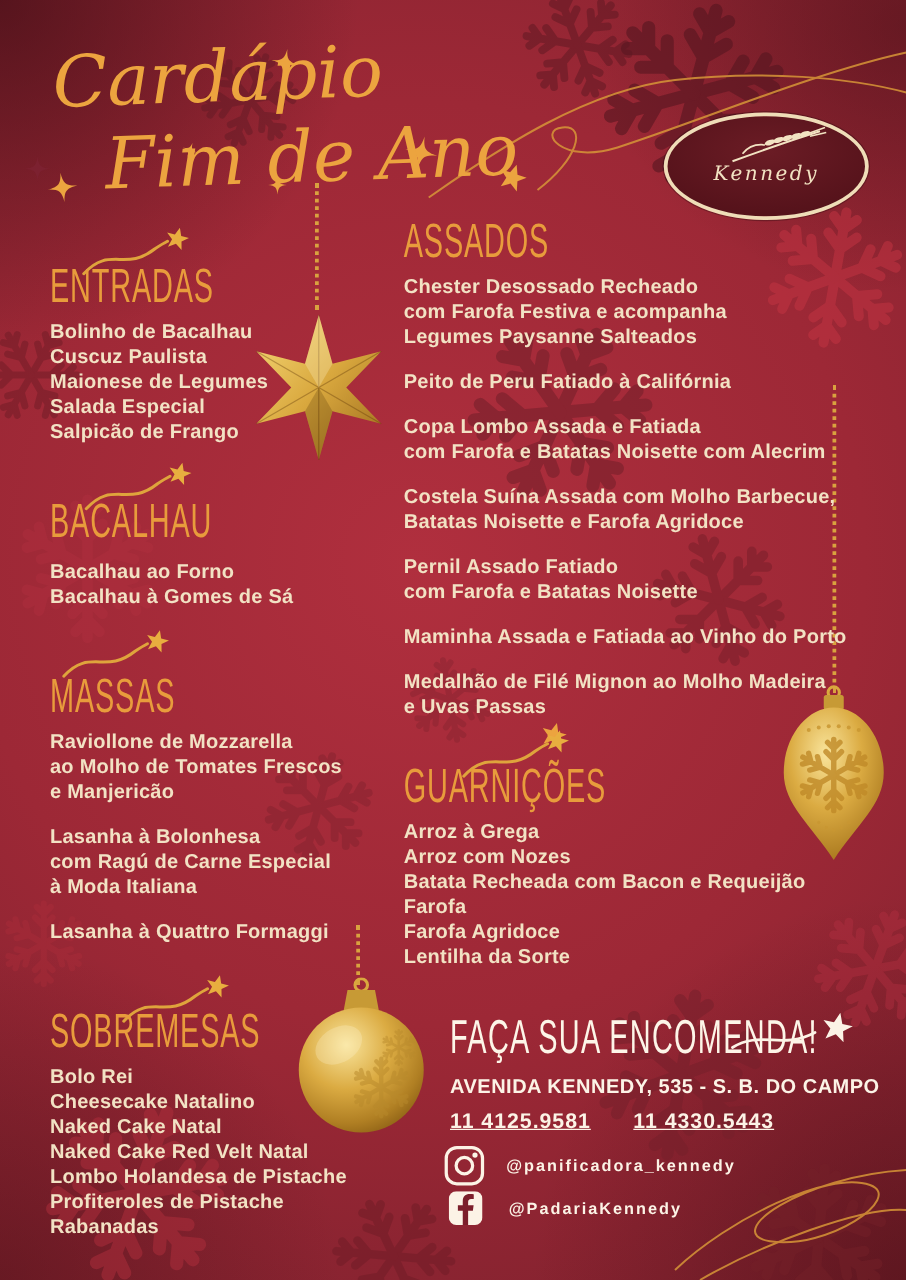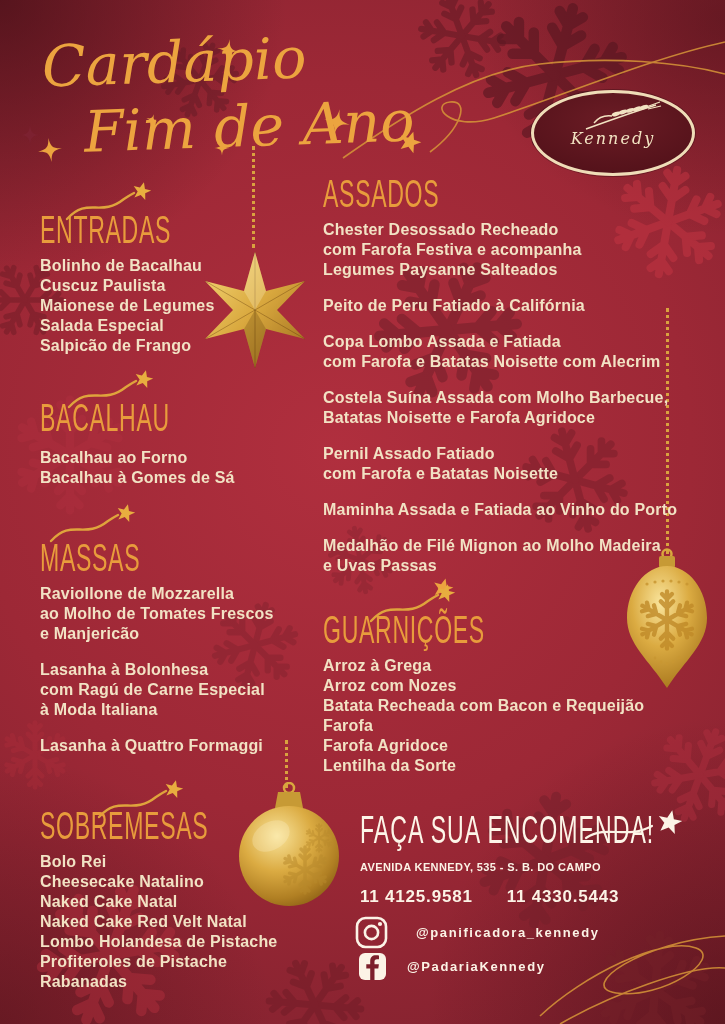--- a/index.html
+++ b/index.html
@@ -53,26 +53,26 @@
 
   
   .string{width:0; border-left:3px dotted #D9A23F;}
 
   
   #order-title{
     left:360px; top:812px; color:#FDF5E8; font-size:34px; line-height:36px;
     letter-spacing:1.5px; white-space:nowrap; font-weight:400;
     transform:scale(.68,1.12); transform-origin:0 50%;
   }
-  #order-address{left:360px; top:861px; color:#FCF3E6; font-size:11px; font-weight:700; letter-spacing:.4px; white-space:nowrap;}
-  #order-phones{left:360px; top:887px; color:#FCF3E6; font-size:17px; font-weight:700; letter-spacing:.8px; white-space:nowrap;}
+  #order-address{left:360px; top:861px; color:#FCF3E6; font-size:16px; font-weight:700; letter-spacing:.4px; white-space:nowrap;}
+  #order-phones{left:360px; top:887px; color:#FCF3E6; font-size:17px; font-weight:700; letter-spacing:.8px; white-space:nowrap;text-decoration:underline;}
   #order-phones .phone{margin-right:34px;}
   .social-row{position:absolute; display:flex; align-items:center; color:#FCF3E6;}
   .social-row .handle{font-size:13px; font-weight:700; letter-spacing:1.6px; white-space:nowrap;}
-  #row-instagram{left:355px; top:916px;gap:11px;}
+  #row-instagram{left:355px; top:916px;}
   #row-instagram .handle{margin-left:17px;}
   #row-facebook{left:359px; top:953px;}
   #row-facebook .handle{margin-left:21px;}
 </style>
 </head>
 <body>
 
 <div id="canvas">
 
   <svg class="abs" style="left:0;top:0" width="725" height="1024" viewBox="0 0 725 1024">

